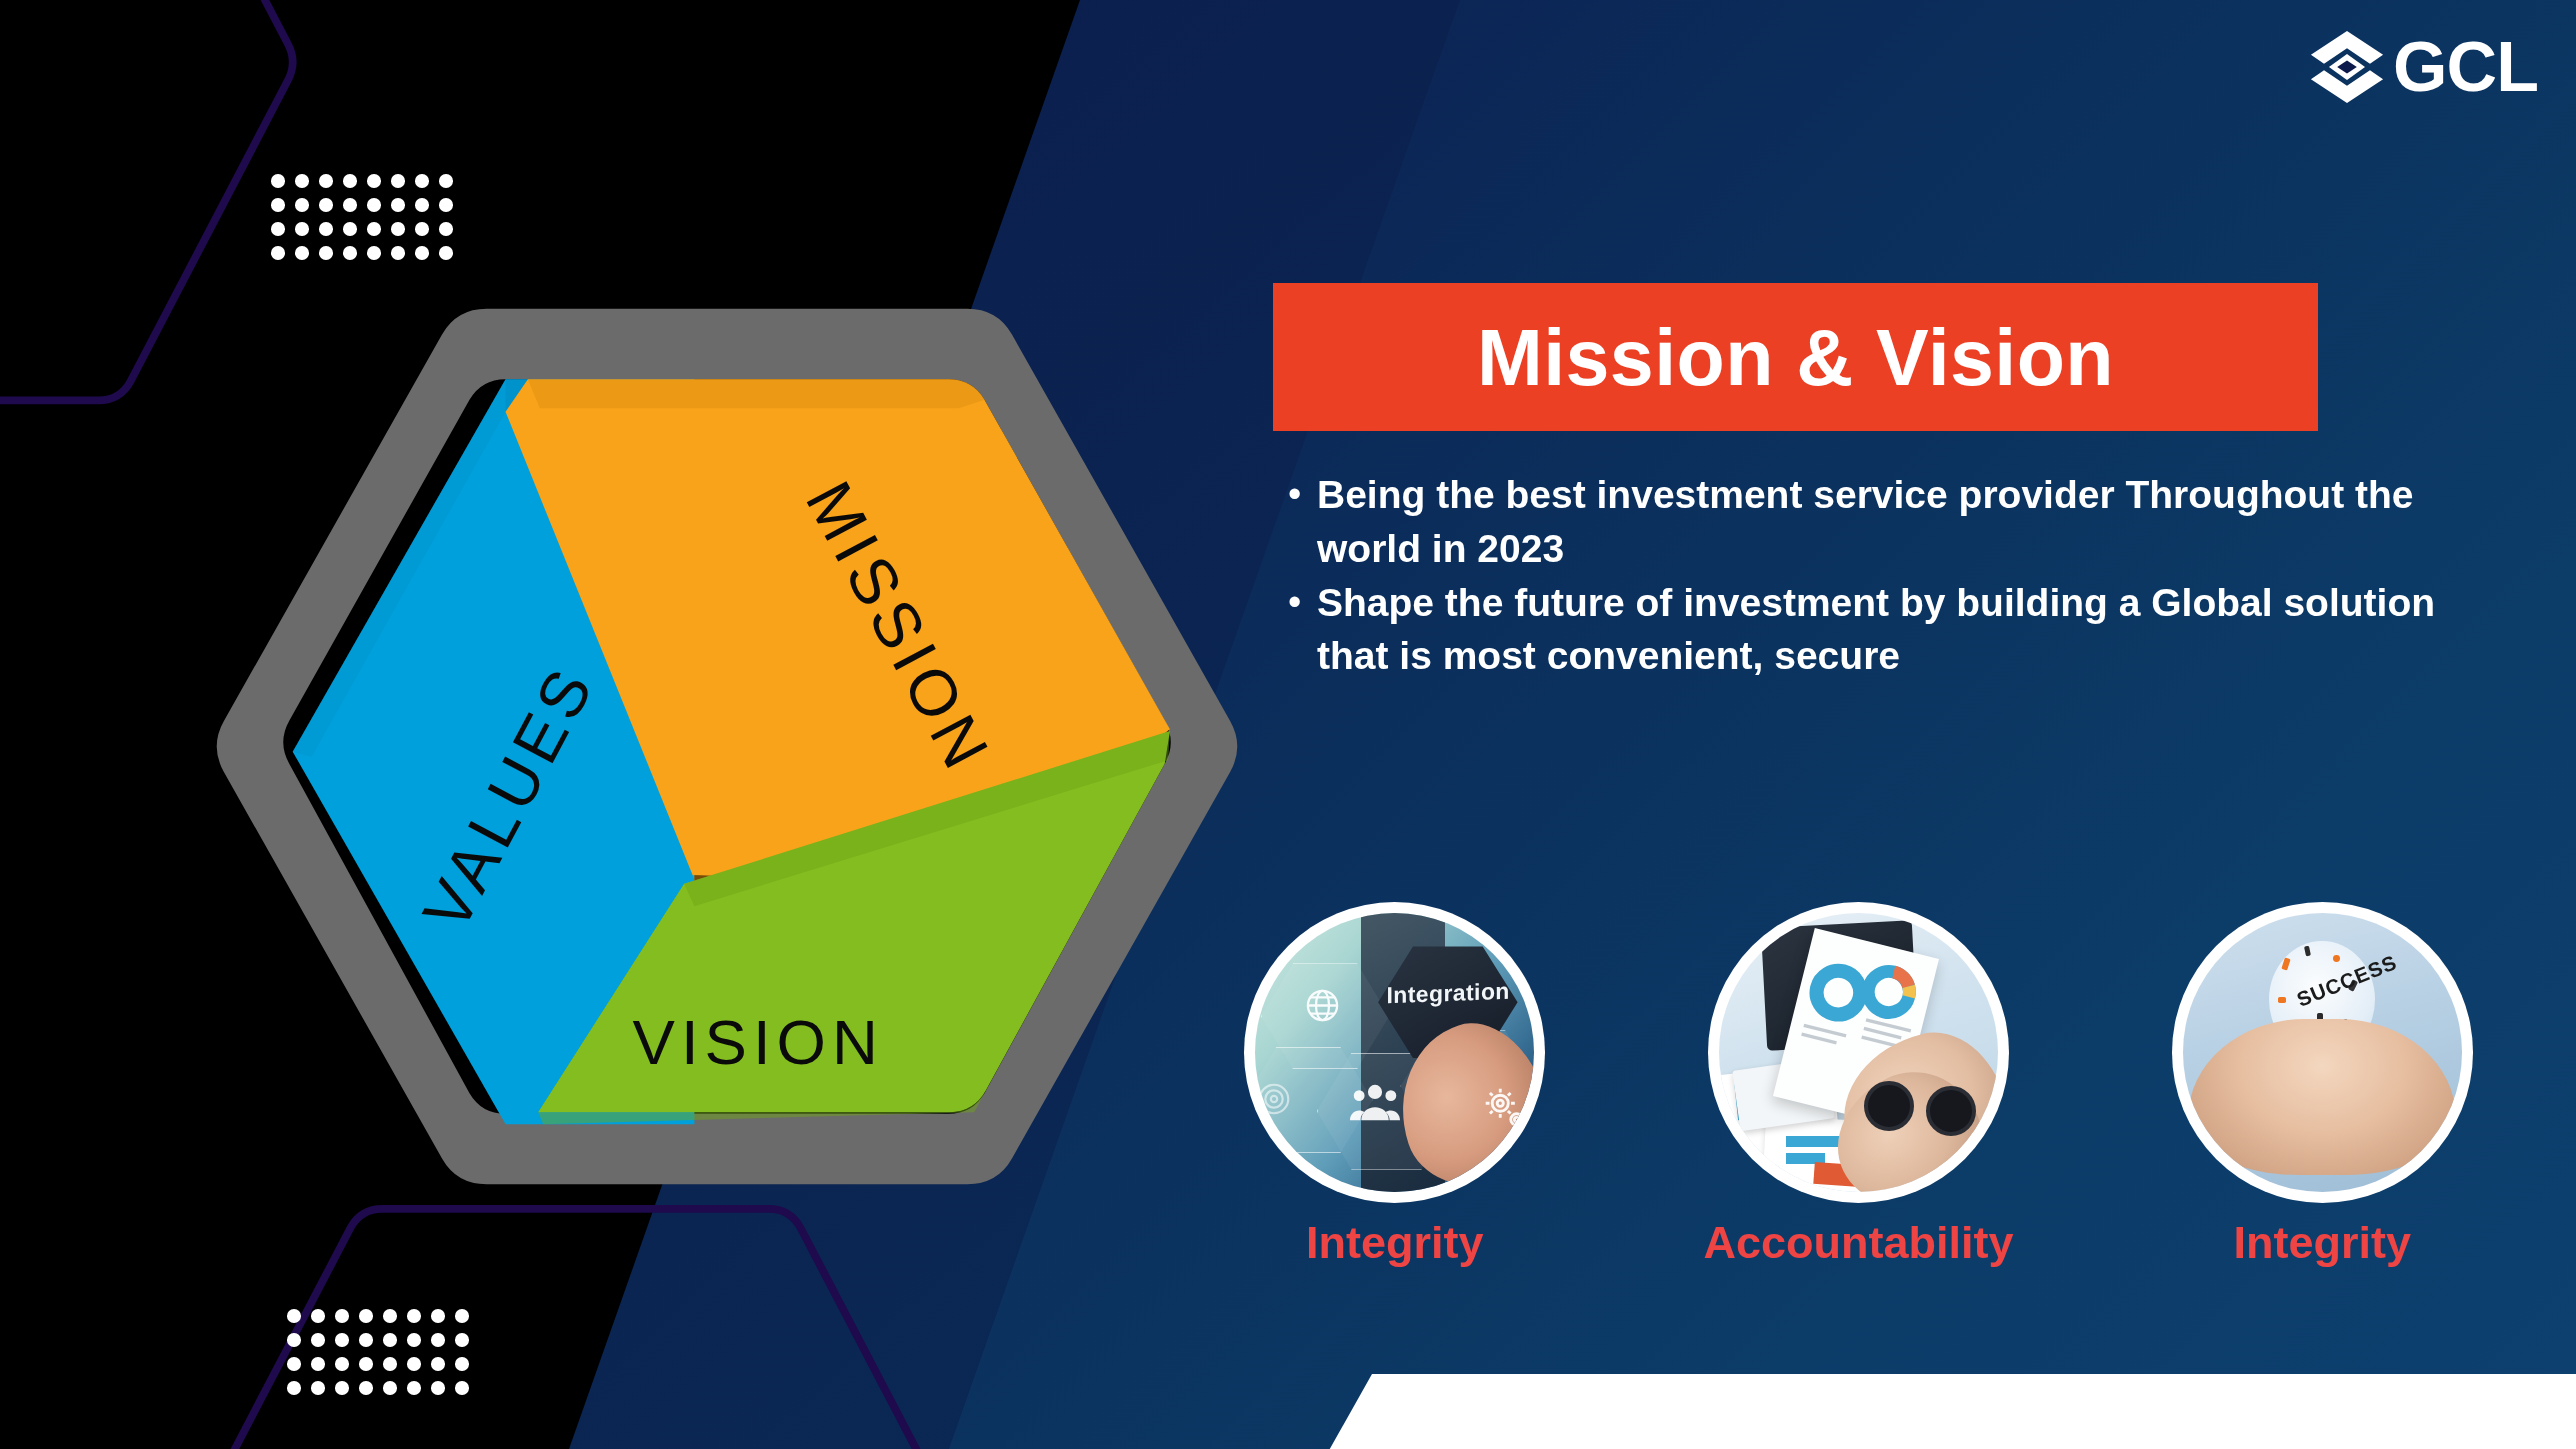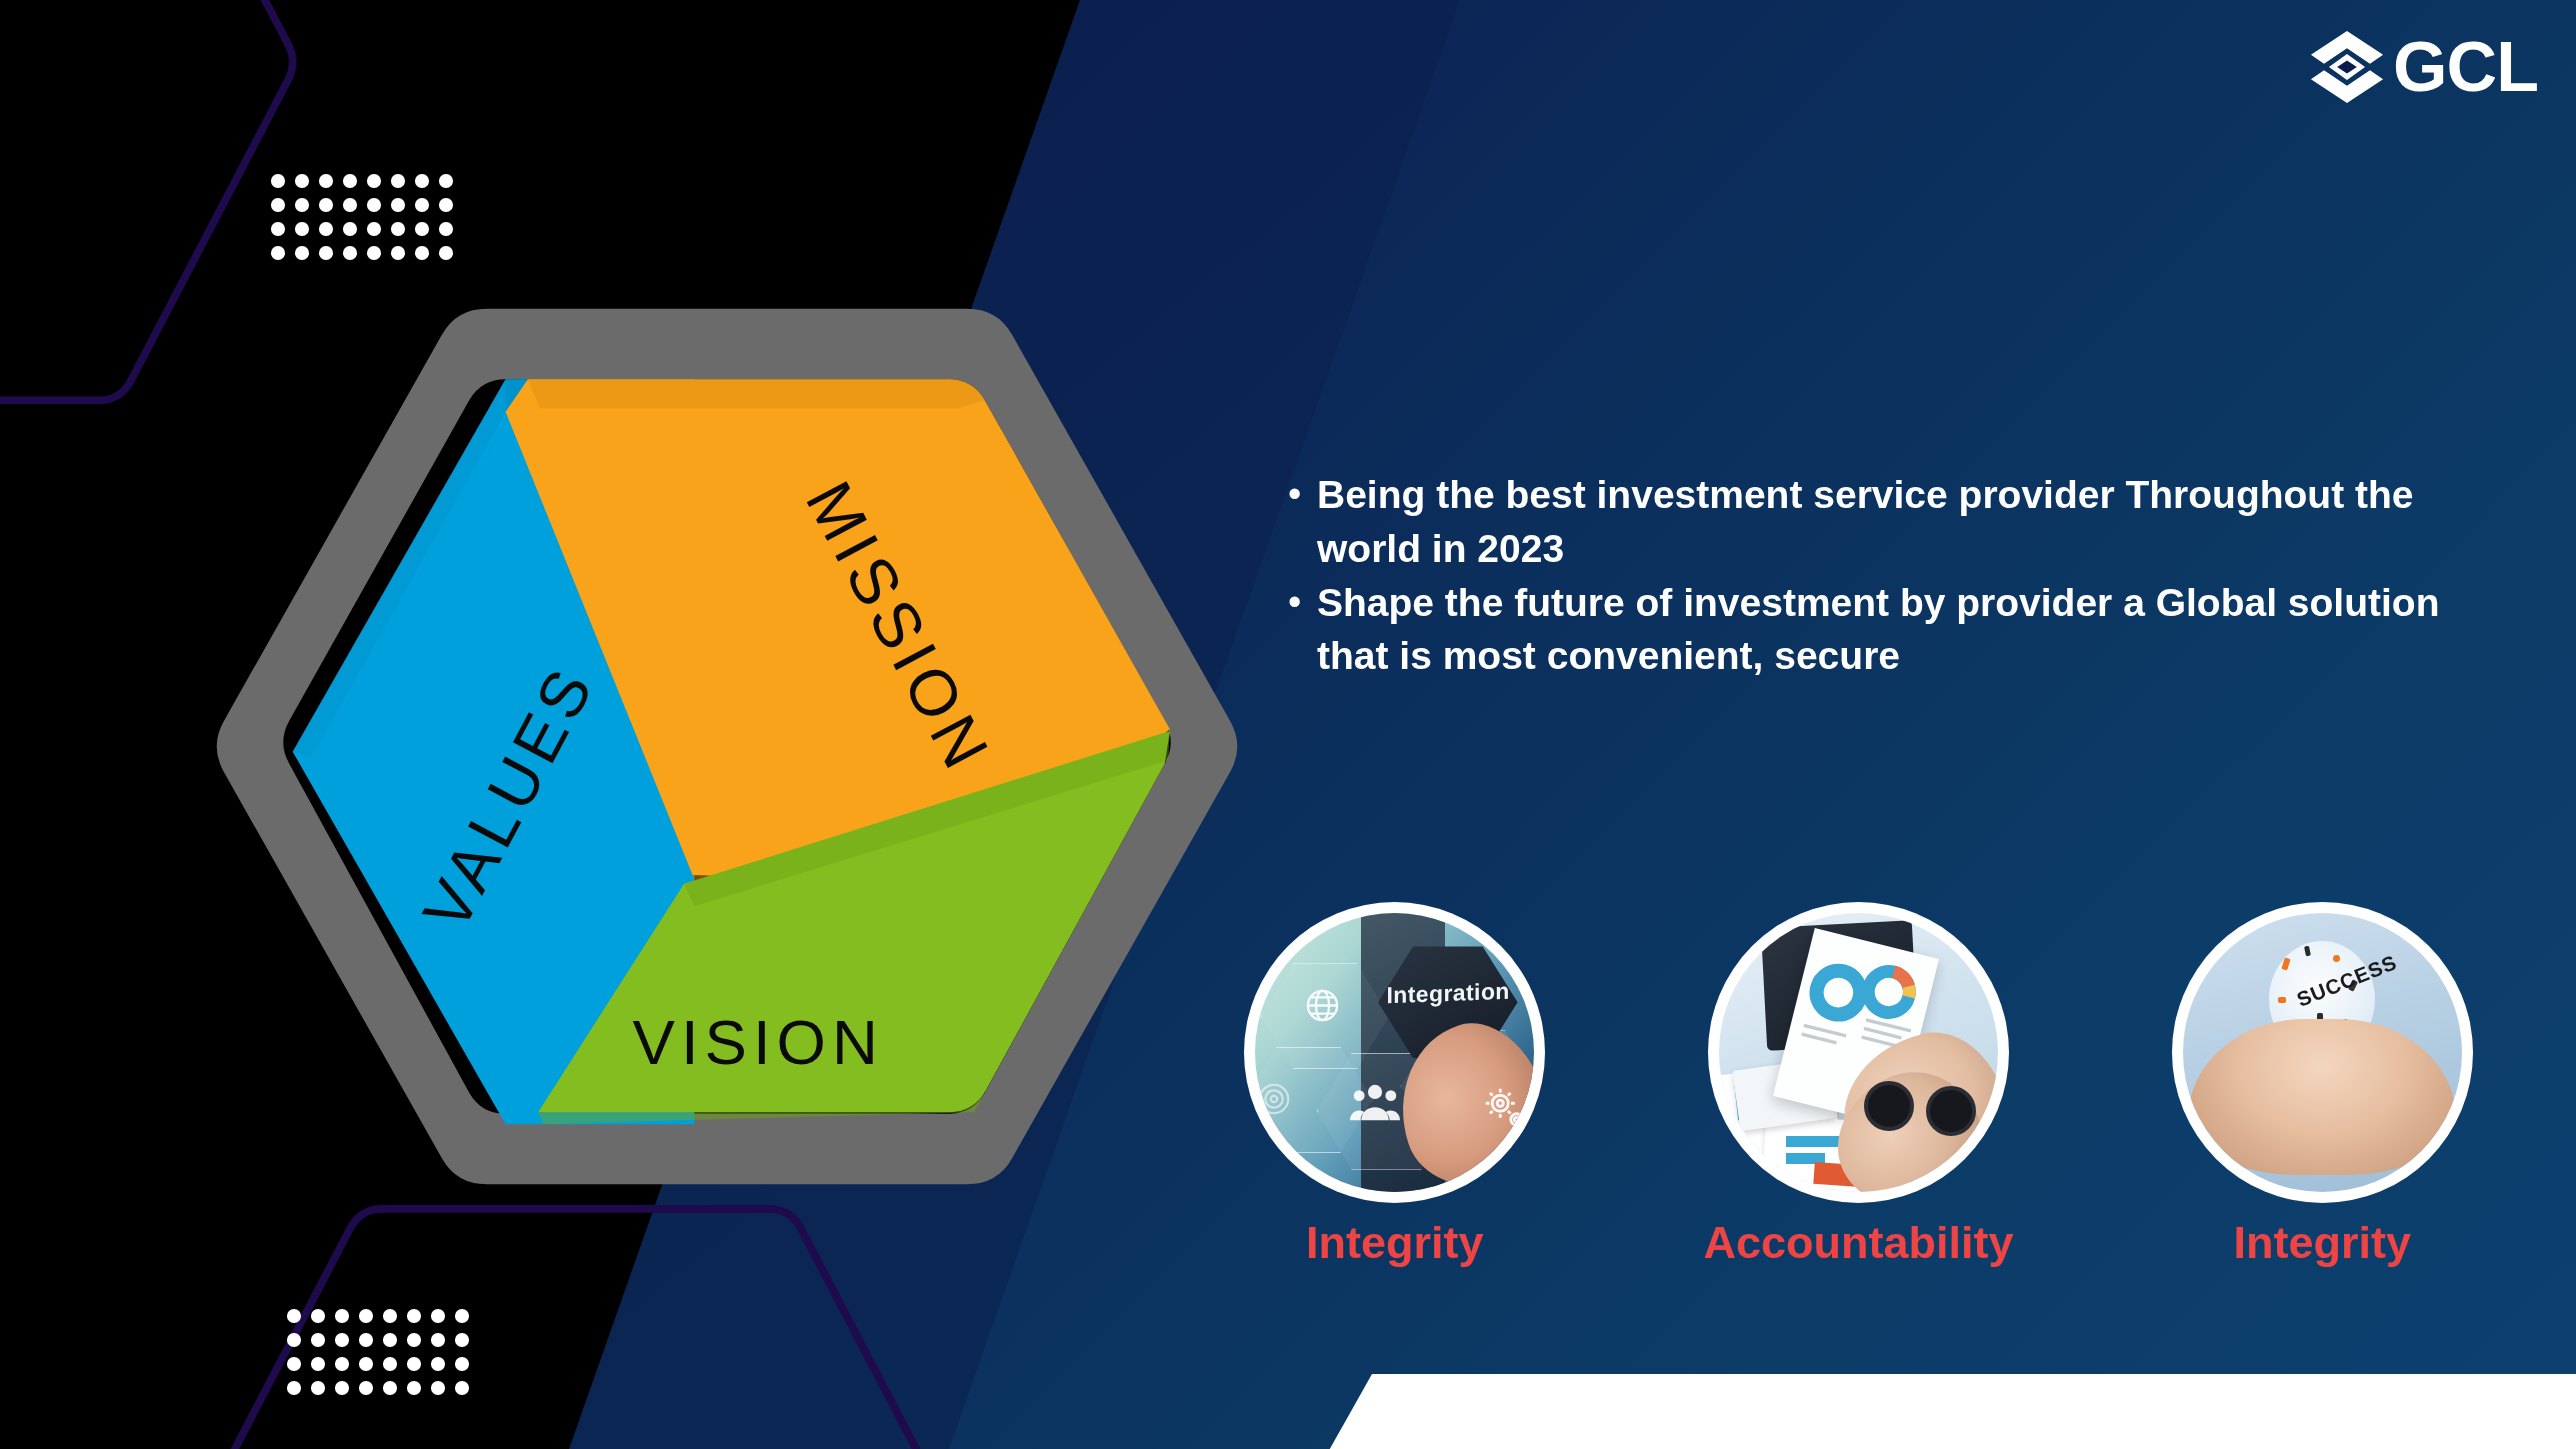--- a/index.html
+++ b/index.html
@@ -314,29 +314,32 @@
 
       <g>
         <path d="M560 700 L1126 522 L1120 560 L912 940 Q898 966 870 966 L390 966 Z" fill="#84bd20"></path>
         <path d="M560 700 L1126 522 L1124 556 L572 726 Z" fill="#6fa419" opacity=".45"></path>
         <path d="M390 966 L870 966 Q898 966 912 940 L898 966 L396 980 Z" fill="#6fa419" opacity=".5"></path>
         <text class="panel-label" x="0" y="0" font-size="74" transform="translate(500,910)">VISION</text>
       </g>
     </svg>
   </div>
 
+  <div class="title-banner" style="background: rgb(236, 64, 36);">
+    <h1>Mission &amp; Vision</h1>
+  </div>
 
   <div class="bullets">
     <div class="bullet">
       <span class="dot">•</span>
       <span class="btxt">Being the best investment service provider Throughout the world in 2023</span>
     </div>
     <div class="bullet">
       <span class="dot">•</span>
-      <span class="btxt">Shape the future of investment by provider a Global solution that is most convenient, secure</span>
+      <span class="btxt">Shape the future of investment by building a Global solution that is most convenient, secure</span>
     </div>
   </div>
 
   <div class="values-row">
 
     <div class="value-item v1">
       <div class="value-circle">
         <div class="inner">
           <div class="art-integrity">
             <div class="figure"></div>

